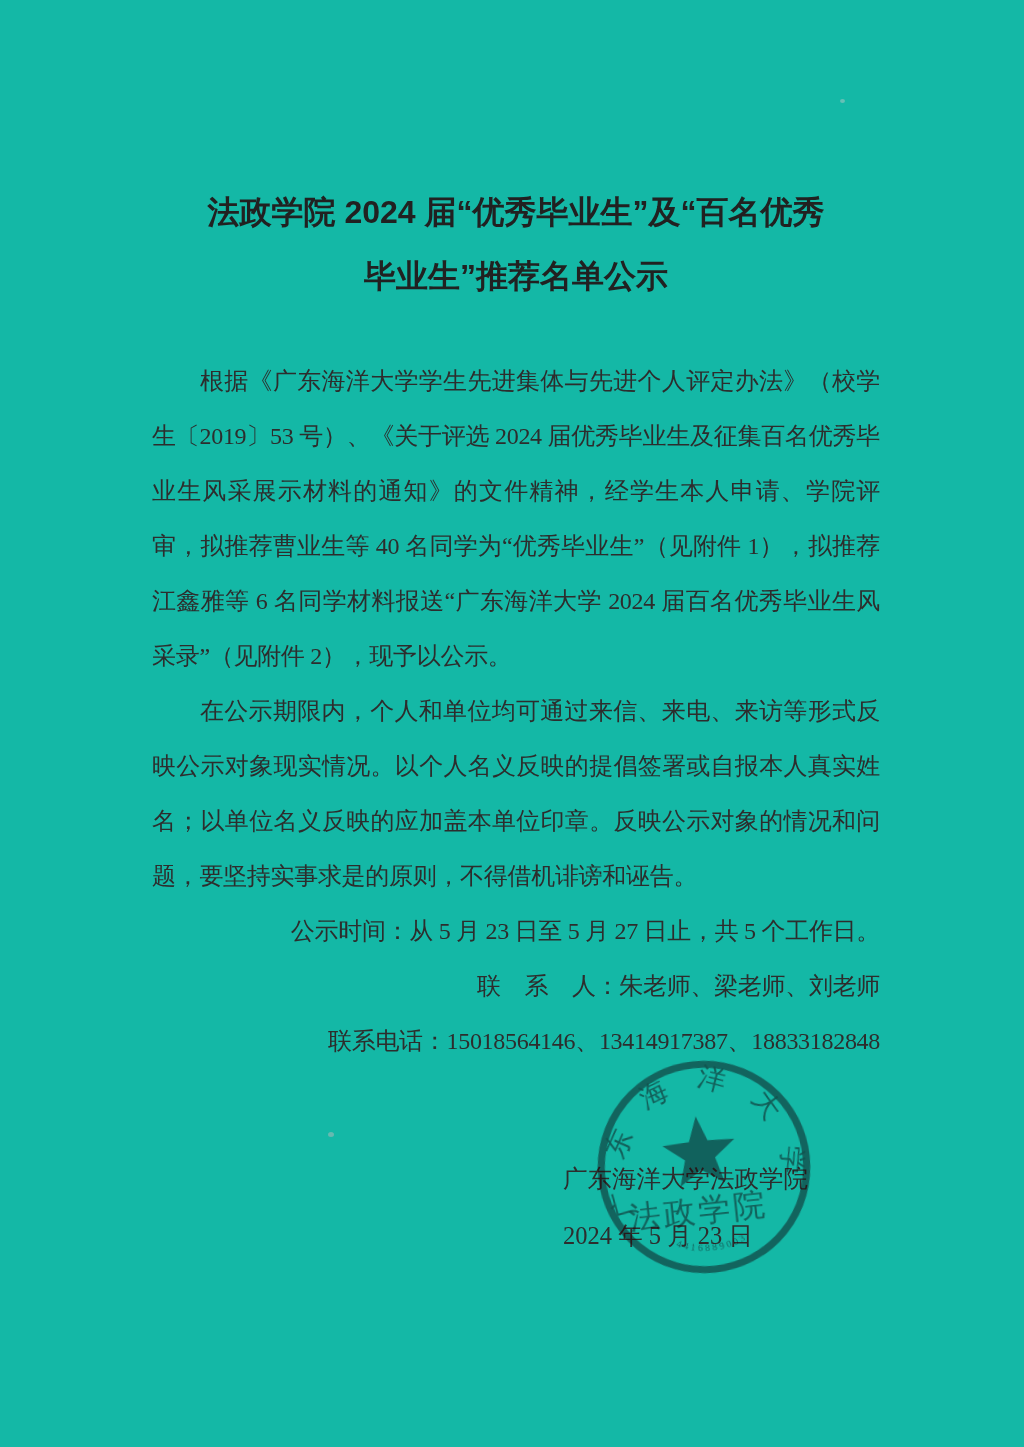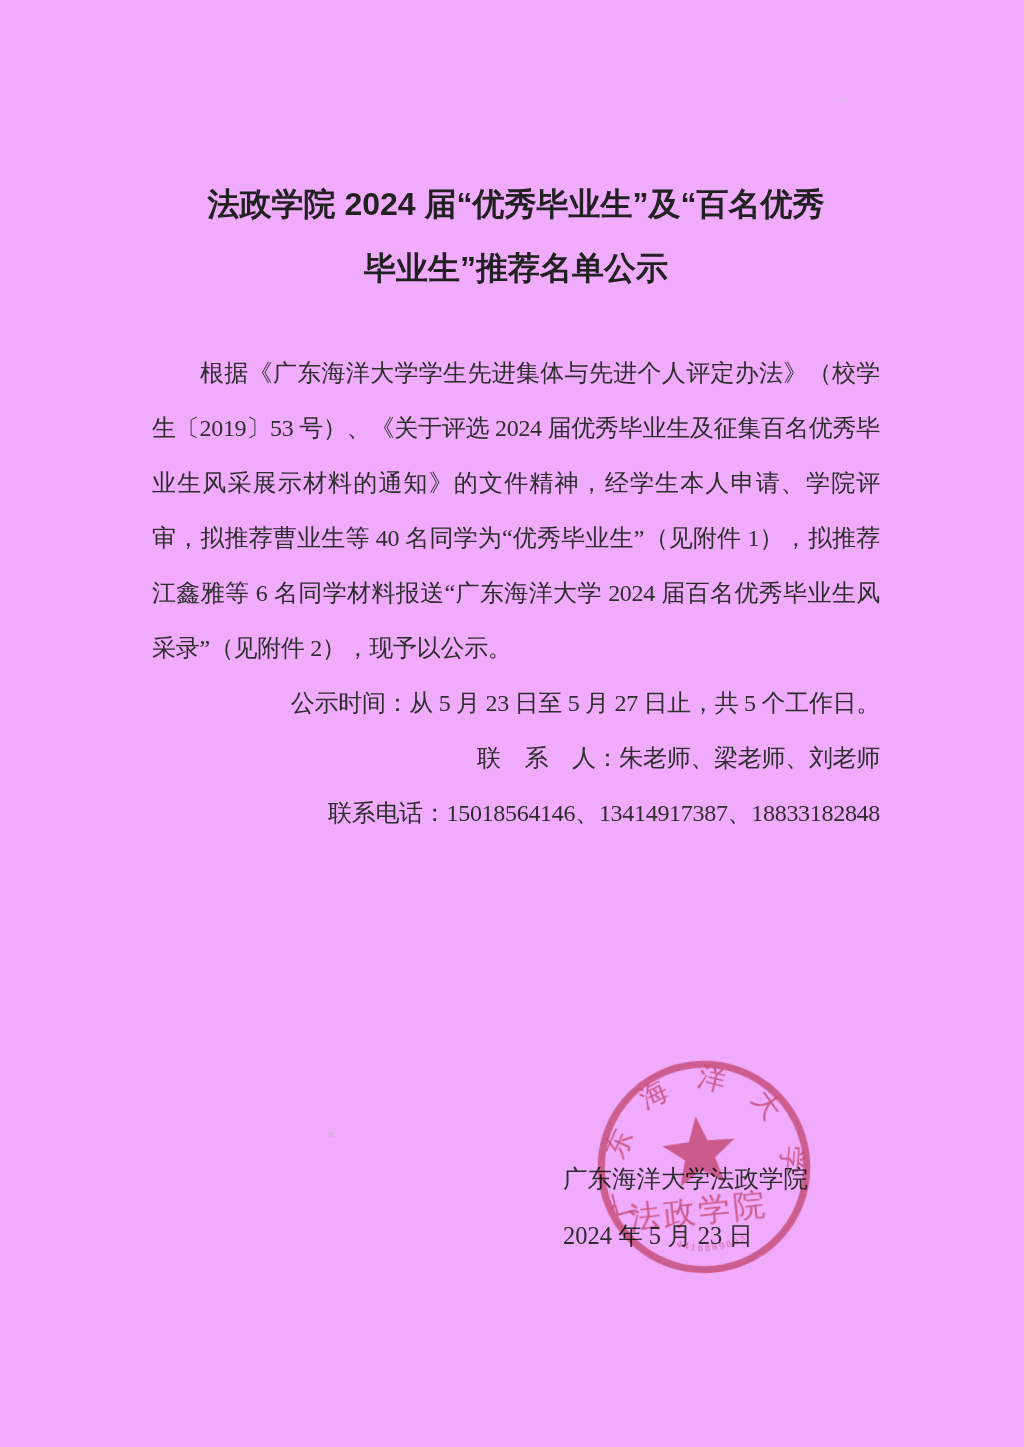--- a/index.html
+++ b/index.html
@@ -1,21 +1,21 @@
 <!DOCTYPE html>
 <html><head>
 <meta charset="utf-8">
 <style>
   html, body { margin:0; padding:0; background:#ffffff; }
   .page {
     width:1024px; height:1447px;
     position:relative;
-    background:#f0abfc;
+    background:#14b8a6;
     box-sizing:border-box;
-    padding:0 144px 0 152px;
+    padding:8px 144px 0 152px;
     overflow:hidden;
     font-family:"Liberation Serif","DejaVu Serif",serif;
     color:#2d2d2d;
   }
   .title-block {
     margin-top:172px;
     text-align:center;
     font-family:"Liberation Sans","DejaVu Sans",sans-serif;
     font-weight:700;
     font-size:32px;
@@ -70,20 +70,21 @@
 
 <div class="page">
 
   <div class="title-block">
     <div>法政学院 2024 届“优秀毕业生”及“百名优秀</div>
     <div>毕业生”推荐名单公示</div>
   </div>
 
   <div class="body-text">
     <p>根据《广东海洋大学学生先进集体与先进个人评定办法》（校学生〔2019〕53 号）、《关于评选 2024 届优秀毕业生及征集百名优秀毕业生风采展示材料的通知》的文件精神，经学生本人申请、学院评审，拟推荐曹业生等 40 名同学为“优秀毕业生”（见附件 1），拟推荐江鑫雅等 6 名同学材料报送“广东海洋大学 2024 届百名优秀毕业生风采录”（见附件 2），现予以公示。</p>
+    <p>在公示期限内，个人和单位均可通过来信、来电、来访等形式反映公示对象现实情况。以个人名义反映的提倡签署或自报本人真实姓名；以单位名义反映的应加盖本单位印章。反映公示对象的情况和问题，要坚持实事求是的原则，不得借机诽谤和诬告。</p>
     <p class="no-justify">公示时间：从 5 月 23 日至 5 月 27 日止，共 5 个工作日。</p>
     <p class="no-justify">联　系　人：朱老师、梁老师、刘老师</p>
     <p class="no-justify">联系电话：15018564146、13414917387、18833182848</p>
   </div>
 
   <div class="signature">
     <div>广东海洋大学法政学院</div>
     <div>2024 年 5 月 23 日</div>
   </div>
 

